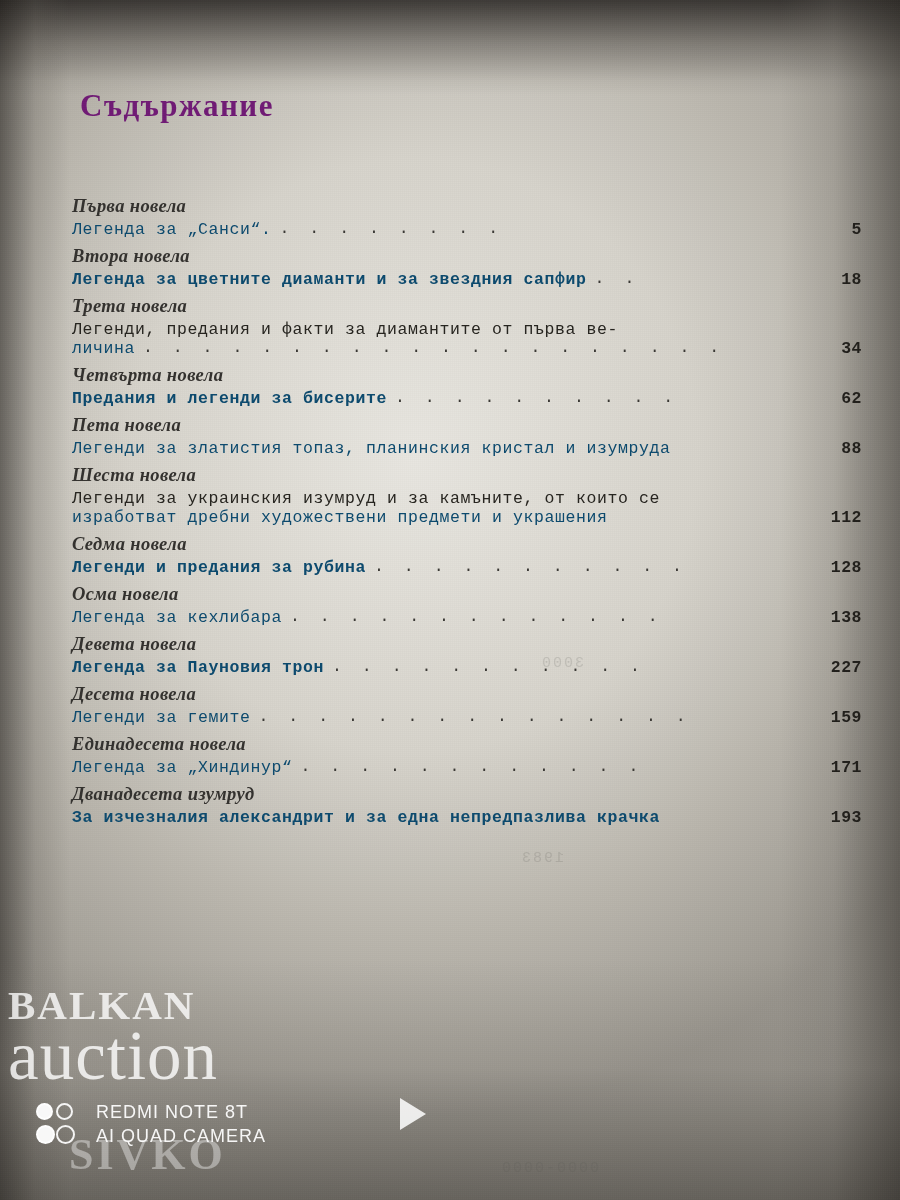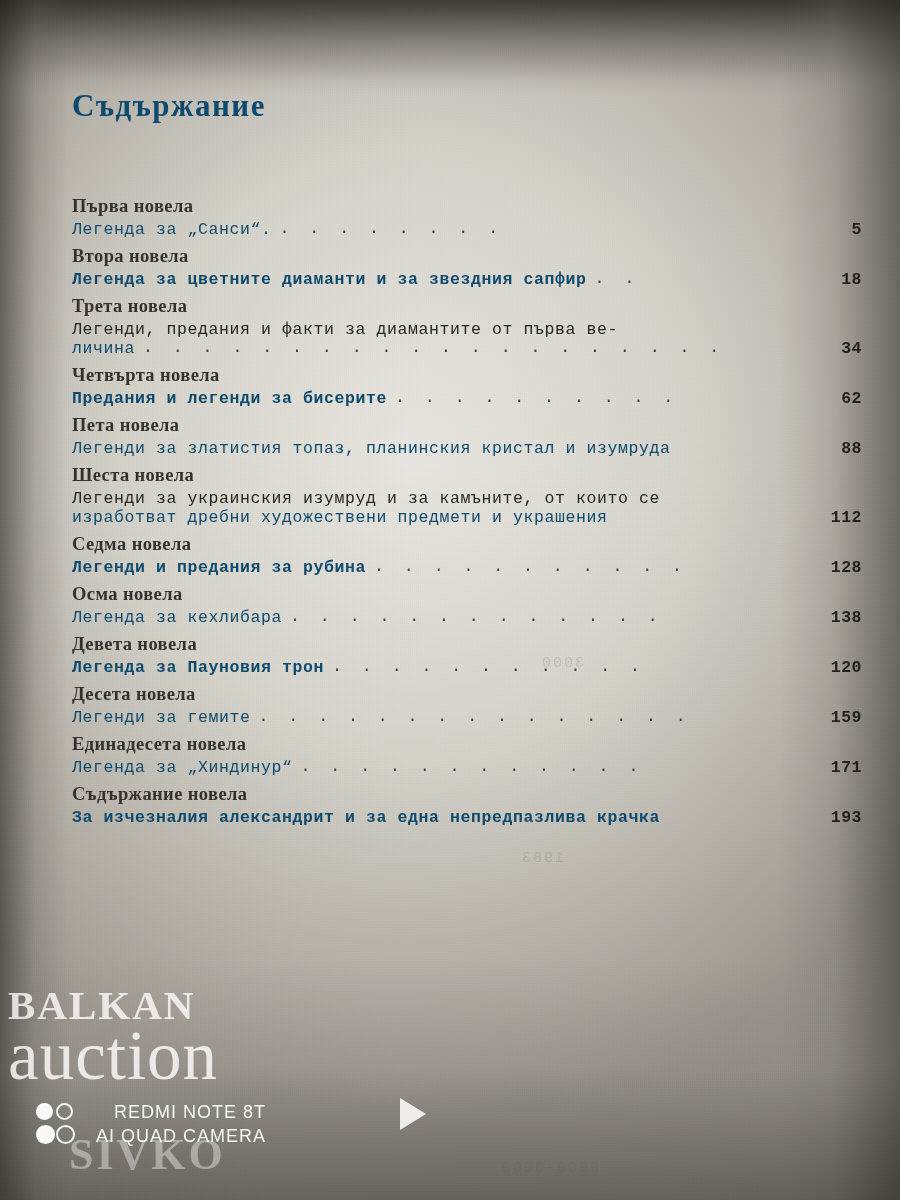--- a/index.html
+++ b/index.html
@@ -70,32 +70,33 @@
   .content {
     position: absolute;
     left: 72px;
     top: 88px;
     width: 800px;
   }
   .doc-title {
     font-family: "Liberation Serif", serif;
     font-size: 31px;
     font-weight: 700;
-    color: #0c4a6e;
+    color: #701a75;
     letter-spacing: 1.5px;
-    margin: 0 0 72px 0;
+    margin: 0 0 72px 8px;
   }
   .toc {
     width: 790px;
   }
   .entry {
     margin-bottom: 2px;
   }
   .novella-label {
     font-family: "Liberation Serif", serif;
+    font-style: italic;
     font-weight: 700;
     font-size: 18.5px;
     color: #33312e;
     letter-spacing: 0.4px;
     margin: 7px 0 3px 0;
   }
   .row {
     display: flex;
     align-items: flex-end;
     width: 100%;
@@ -203,21 +204,20 @@
   .d1 { width: 13px; height: 13px; left: 0px;  top: 2px;  }
   .d2 { width: 13px; height: 13px; left: 20px; top: 2px;  }
   .d3 { width: 15px; height: 15px; left: 0px;  top: 24px; }
   .d4 { width: 15px; height: 15px; left: 20px; top: 24px; }
   .osd-text {
     color: rgba(255,255,255,0.93);
     font-family: "Liberation Sans", sans-serif;
     font-size: 18px;
     letter-spacing: 1px;
     line-height: 1.35;
-    text-align: right;
   }
   .play-tri {
     position: absolute;
     left: 400px;
     top: 1098px;
     width: 0; height: 0;
     border-left: 26px solid rgba(255,255,255,0.85);
     border-top: 16px solid transparent;
     border-bottom: 16px solid transparent;
   }
@@ -316,21 +316,21 @@
           <span class="leader">. . . . . . . . . . . . .</span>
           <span class="page-num">138</span>
         </div>
       </div>
 
       <div class="entry">
         <div class="novella-label">Девета новела</div>
         <div class="row">
           <span class="title bold">Легенда за Пауновия трон</span>
           <span class="leader">. . . . . . . . . . .</span>
-          <span class="page-num">120</span>
+          <span class="page-num">227</span>
         </div>
       </div>
 
       <div class="entry">
         <div class="novella-label">Десета новела</div>
         <div class="row">
           <span class="title">Легенди за гемите</span>
           <span class="leader">. . . . . . . . . . . . . . .</span>
           <span class="page-num">159</span>
         </div>
@@ -339,21 +339,21 @@
       <div class="entry">
         <div class="novella-label">Единадесета новела</div>
         <div class="row">
           <span class="title">Легенда за „Хиндинур“</span>
           <span class="leader">. . . . . . . . . . . .</span>
           <span class="page-num">171</span>
         </div>
       </div>
 
       <div class="entry">
-        <div class="novella-label">Съдържание новела</div>
+        <div class="novella-label">Дванадесета изумруд</div>
         <div class="row">
           <span class="title bold">За изчезналия александрит и за една непредпазлива крачка</span>
           <span class="leader empty"></span>
           <span class="page-num">193</span>
         </div>
       </div>
 
     </div>
   </div>
 

